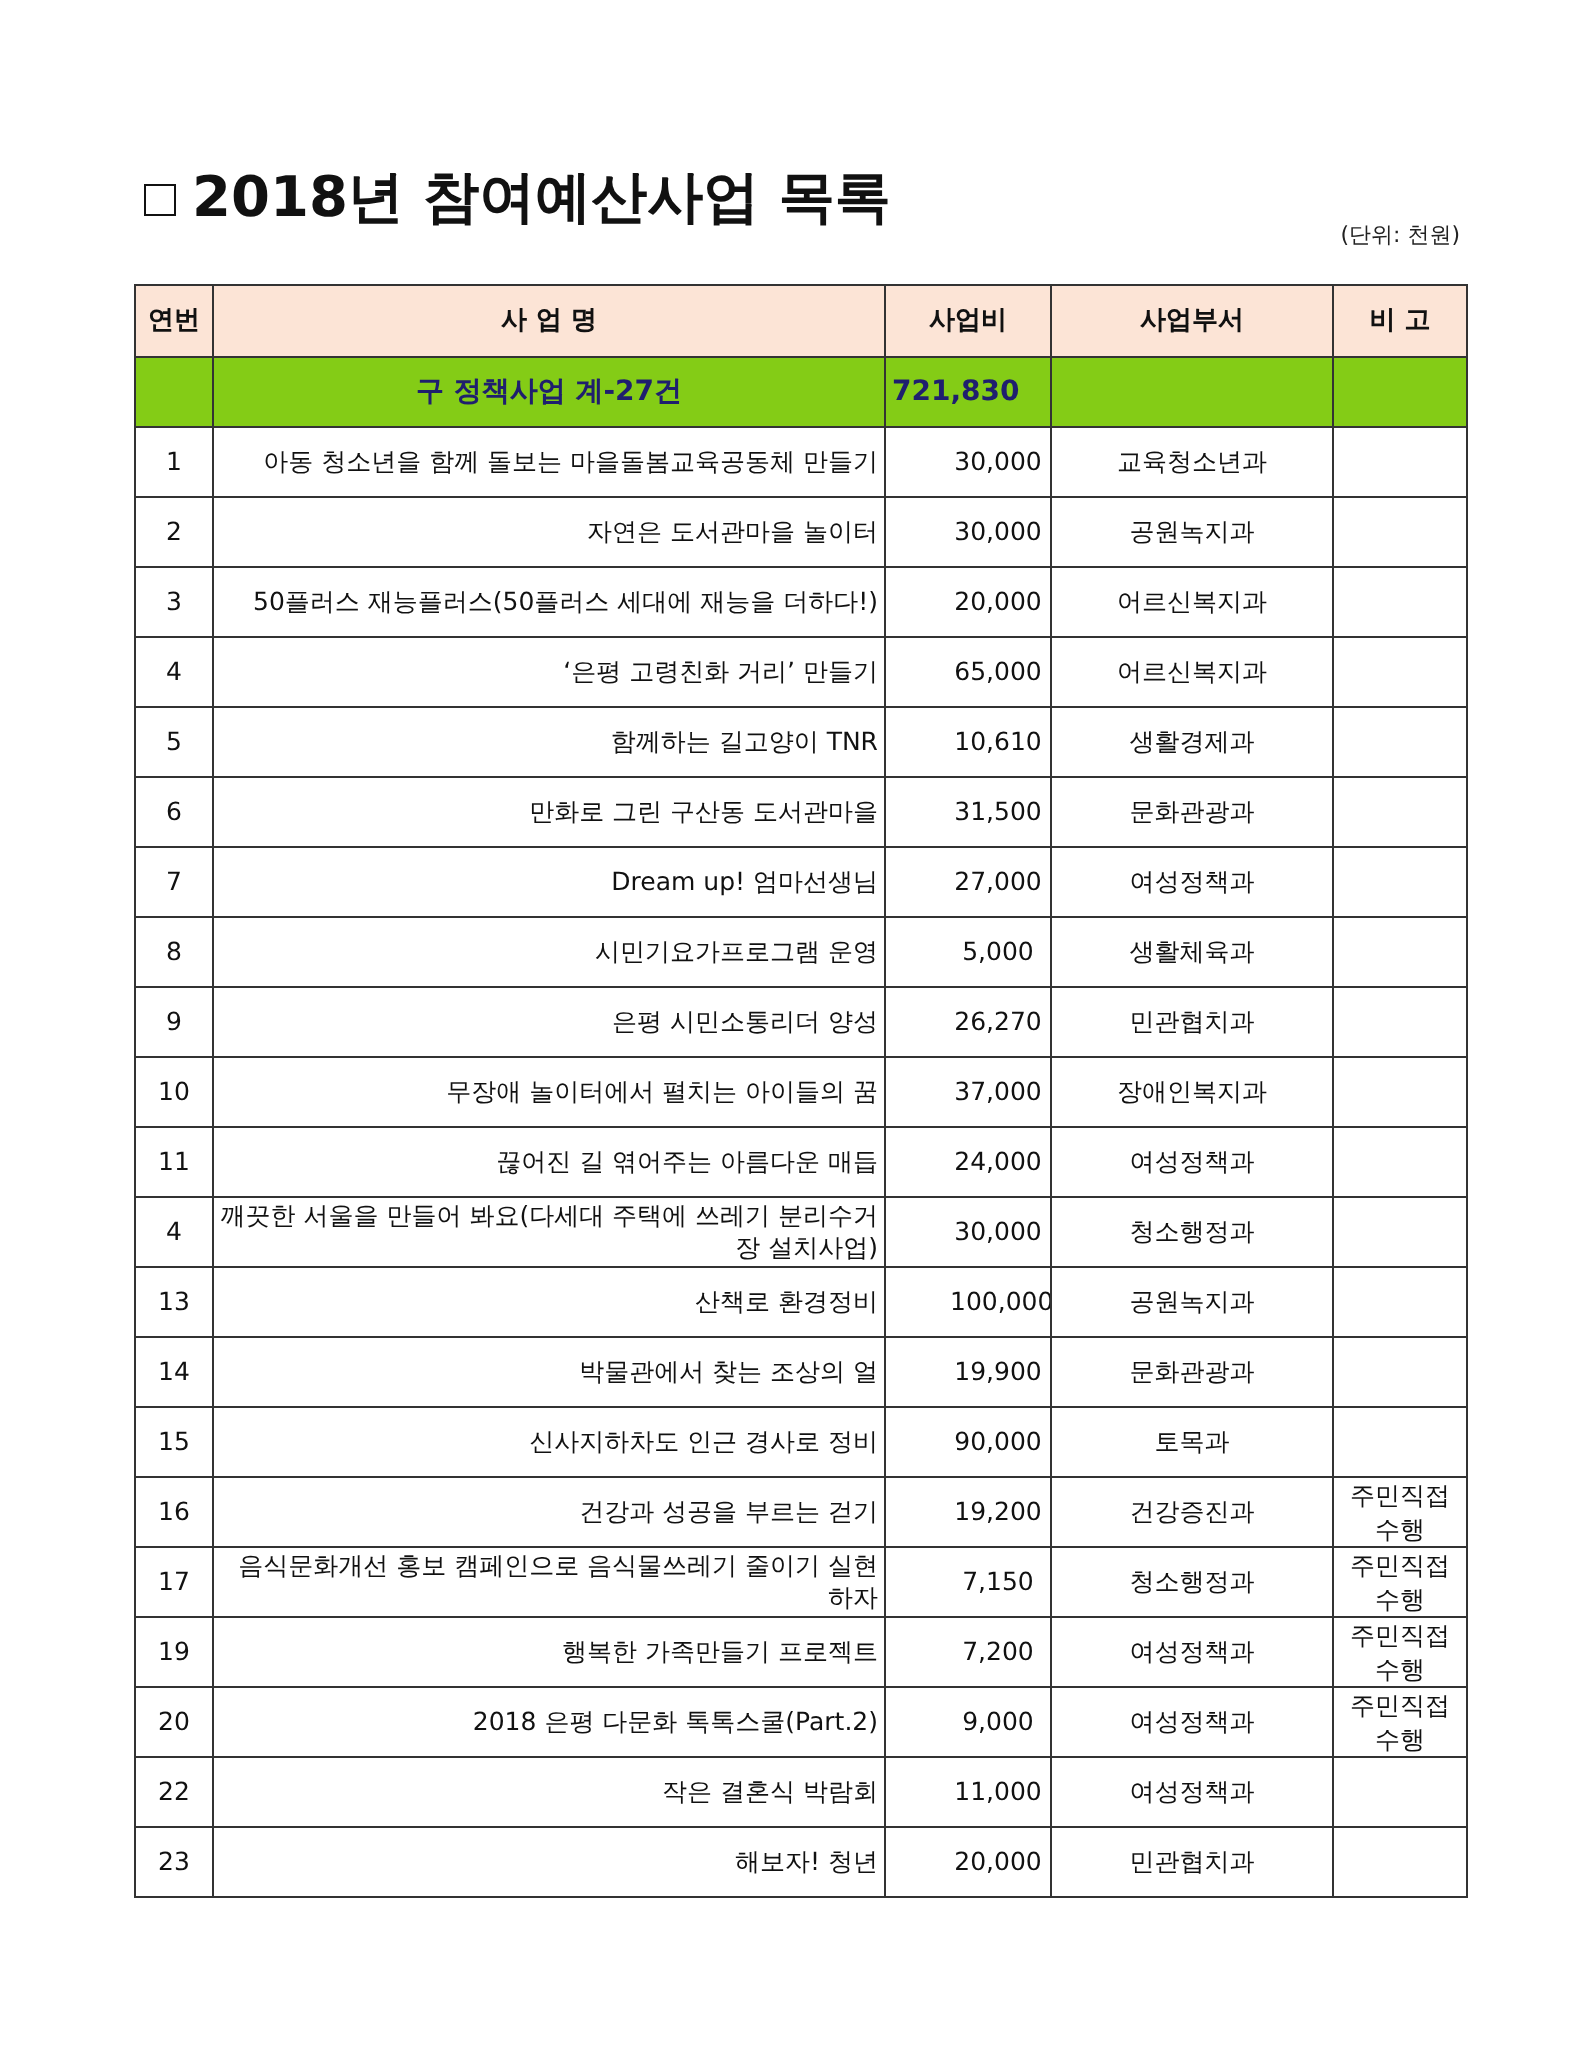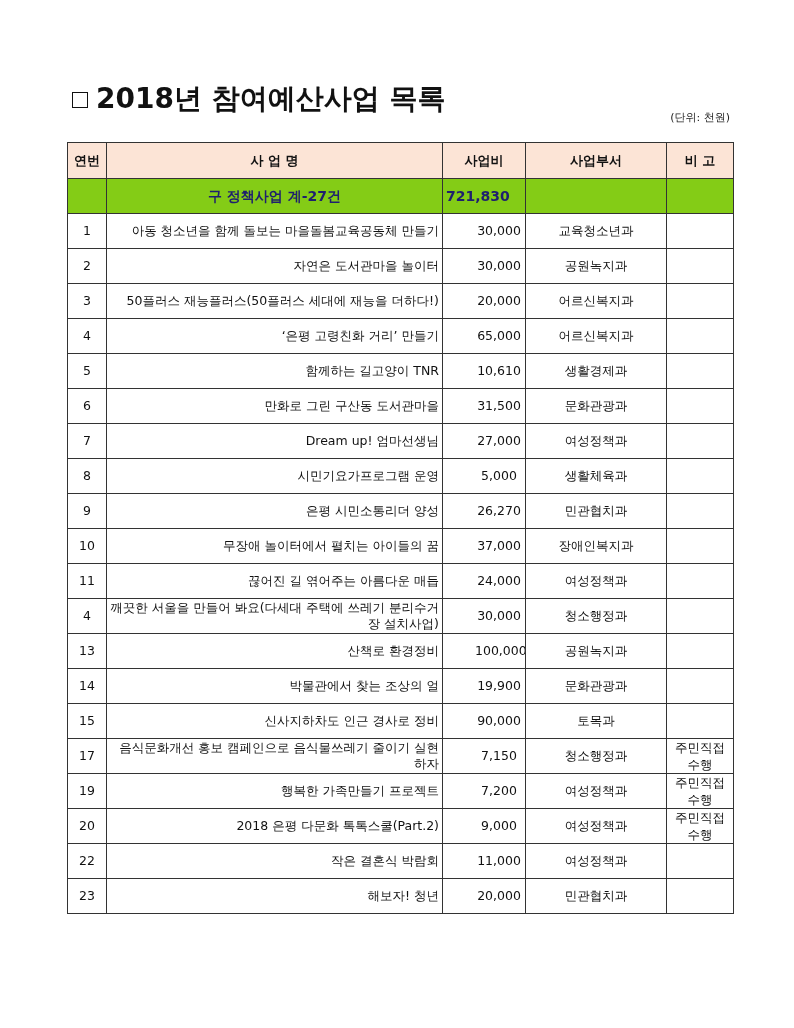--- a/index.html
+++ b/index.html
@@ -177,20 +177,27 @@
         <td class="note"></td>
       </tr>
       <tr>
         <td class="num">15</td>
         <td class="name">신사지하차도 인근 경사로 정비</td>
         <td class="cost">90,000</td>
         <td class="dept">토목과</td>
         <td class="note"></td>
       </tr>
       <tr>
+        <td class="num">16</td>
+        <td class="name">건강과 성공을 부르는 걷기</td>
+        <td class="cost">19,200</td>
+        <td class="dept">건강증진과</td>
+        <td class="note">주민직접 수행</td>
+      </tr>
+      <tr>
         <td class="num">17</td>
         <td class="name">음식문화개선 홍보 캠페인으로 음식물쓰레기 줄이기 실현하자</td>
         <td class="cost">7,150</td>
         <td class="dept">청소행정과</td>
         <td class="note">주민직접 수행</td>
       </tr>
       <tr>
         <td class="num">19</td>
         <td class="name">행복한 가족만들기 프로젝트</td>
         <td class="cost">7,200</td>

